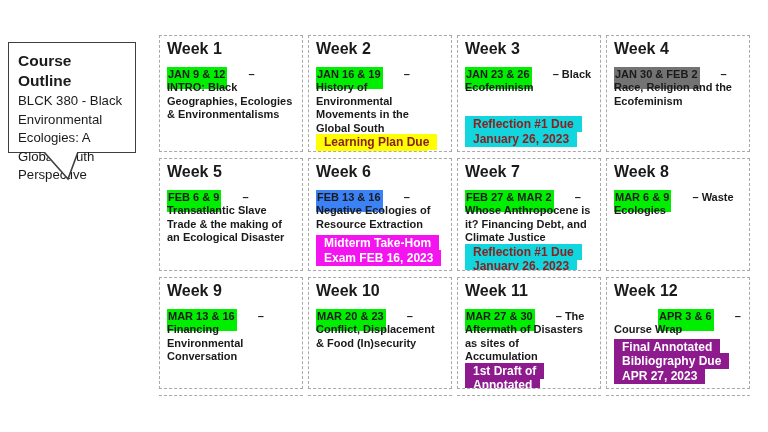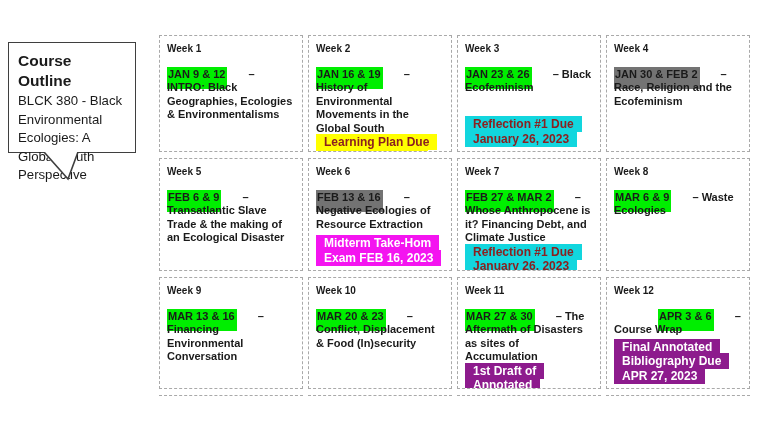--- a/index.html
+++ b/index.html
@@ -31,21 +31,21 @@
     box-sizing:border-box;
     padding:6px 7px 3px 7px;
     display:flex;flex-direction:column;
     overflow:hidden;
     font-size:11px;font-weight:bold;line-height:13.5px;
   }
   .row4-stub{
     border-top:1.5px dashed #a9a9a9;
     height:0;
   }
-  .week-label{margin-bottom:12px;font-size:10px;}
+  .week-label{margin-bottom:12px;font-size:16px;}
   .date-hl{padding:1px 2px 9px 1px;}
   .topic-text{margin-left:18px;}
   .due-wrap{margin-top:auto;margin-bottom:2px;}
   .due-text{
     display:inline;
     padding:1px 8px;
     box-decoration-break:clone;
     -webkit-box-decoration-break:clone;
     font-size:12px;line-height:14px;
   }
@@ -107,21 +107,21 @@
     <div class="week-body">
       <span class="date-hl" style="background: rgb(0, 238, 0);">FEB 6 &amp; 9</span>
       <span class="topic-text"> – Transatlantic Slave Trade &amp; the making of an Ecological Disaster</span>
     </div>
 
   </div>
 
   <div class="cell">
     <div class="week-label">Week 6</div>
     <div class="week-body">
-      <span class="date-hl" style="background: #737373; text-align: center;">FEB 13 &amp; 16</span>
+      <span class="date-hl" style="background: #3b82f6; text-align: center;">FEB 13 &amp; 16</span>
       <span class="topic-text"> – Negative Ecologies of Resource Extraction</span>
     </div>
     <div class="due-wrap">
       <span class="due-text" style="background: rgb(244, 20, 240); color: rgb(255, 255, 255);">Midterm Take-Hom Exam FEB 16, 2023</span>
     </div>
   </div>
 
   <div class="cell">
     <div class="week-label">Week 7</div>
     <div class="week-body">

